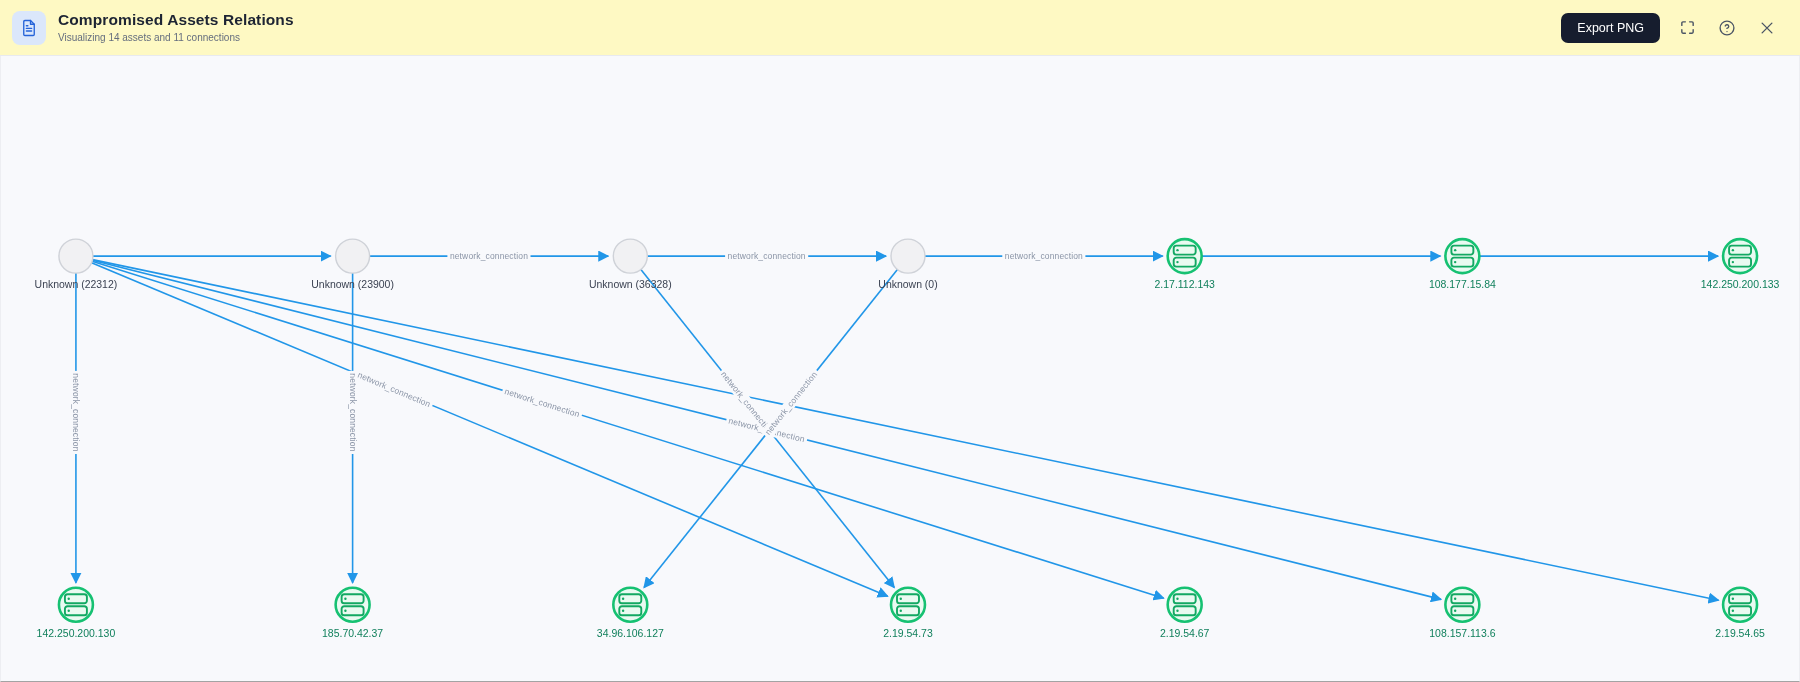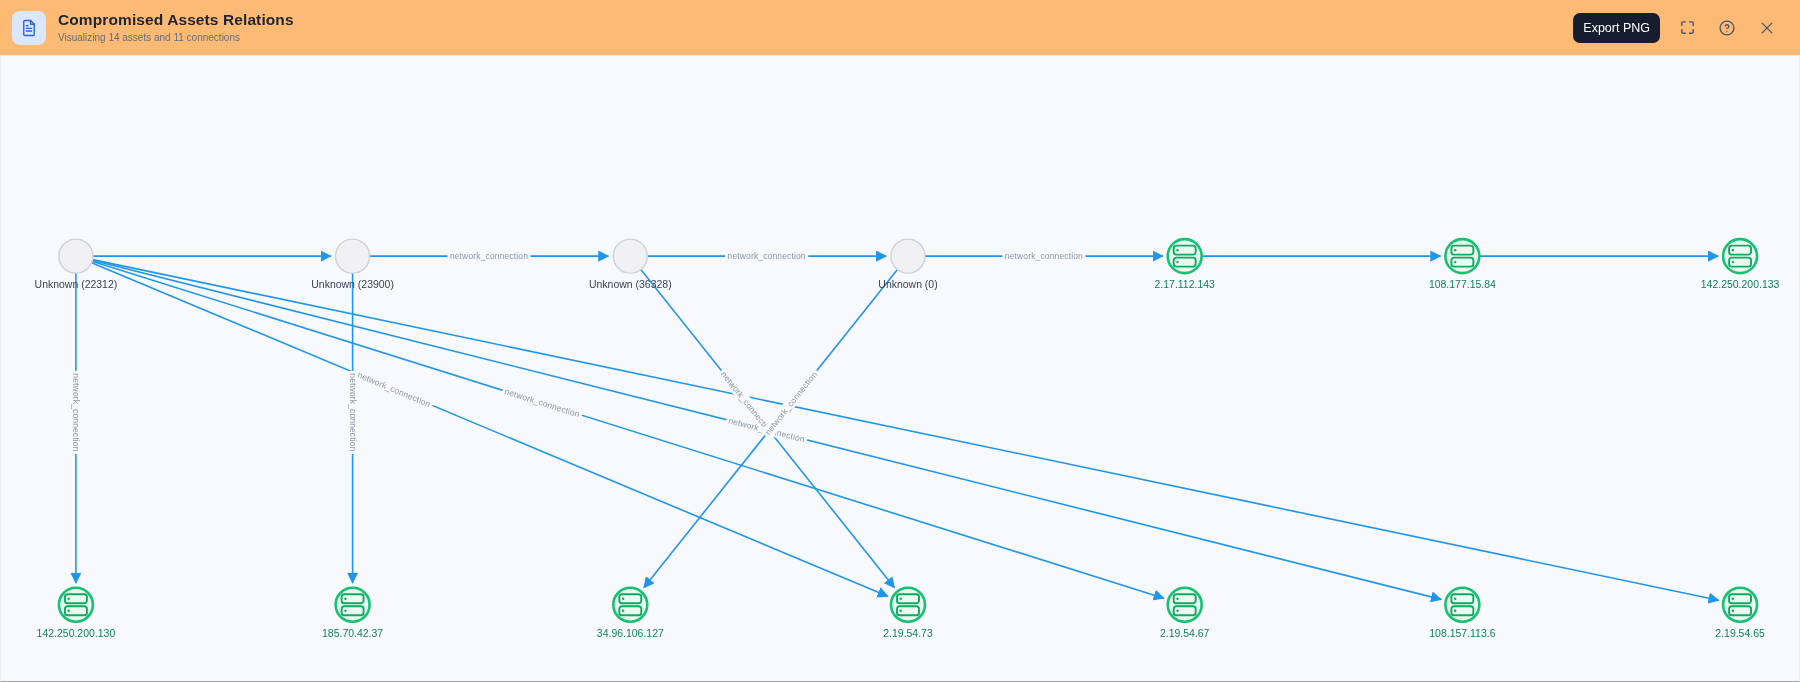--- a/index.html
+++ b/index.html
@@ -13,21 +13,21 @@
   .app {
     width: 1800px; height: 682px;
     display: flex; flex-direction: column;
     background: #ffffff;
   }
 
   
   .header {
     height: 56px;
     flex: 0 0 56px;
-    background: #fdba74;
+    background: #fef9c3;
     border-bottom: 1px solid #e8eaef;
     display: flex;
     align-items: center;
     padding: 0 20px 0 12px;
     position: relative;
     z-index: 5;
   }
   .header-left { display: flex; align-items: center; gap: 12px; }
   .doc-icon-box {
     width: 34px; height: 34px;
@@ -55,21 +55,21 @@
     align-items: center;
     gap: 14px;
   }
   .export-btn {
     background: #161d2e;
     color: #ffffff;
     border: none;
     border-radius: 7px;
     font-family: "Liberation Sans", sans-serif;
     font-size: 12.5px;
-    padding: 8px 10px;
+    padding: 8px 16px;
     cursor: pointer;
     line-height: 14px;
   }
   .icon-btn {
     width: 26px; height: 26px;
     display: flex; align-items: center; justify-content: center;
     cursor: pointer;
     background: none; border: none;
     color: #4b5565;
   }

